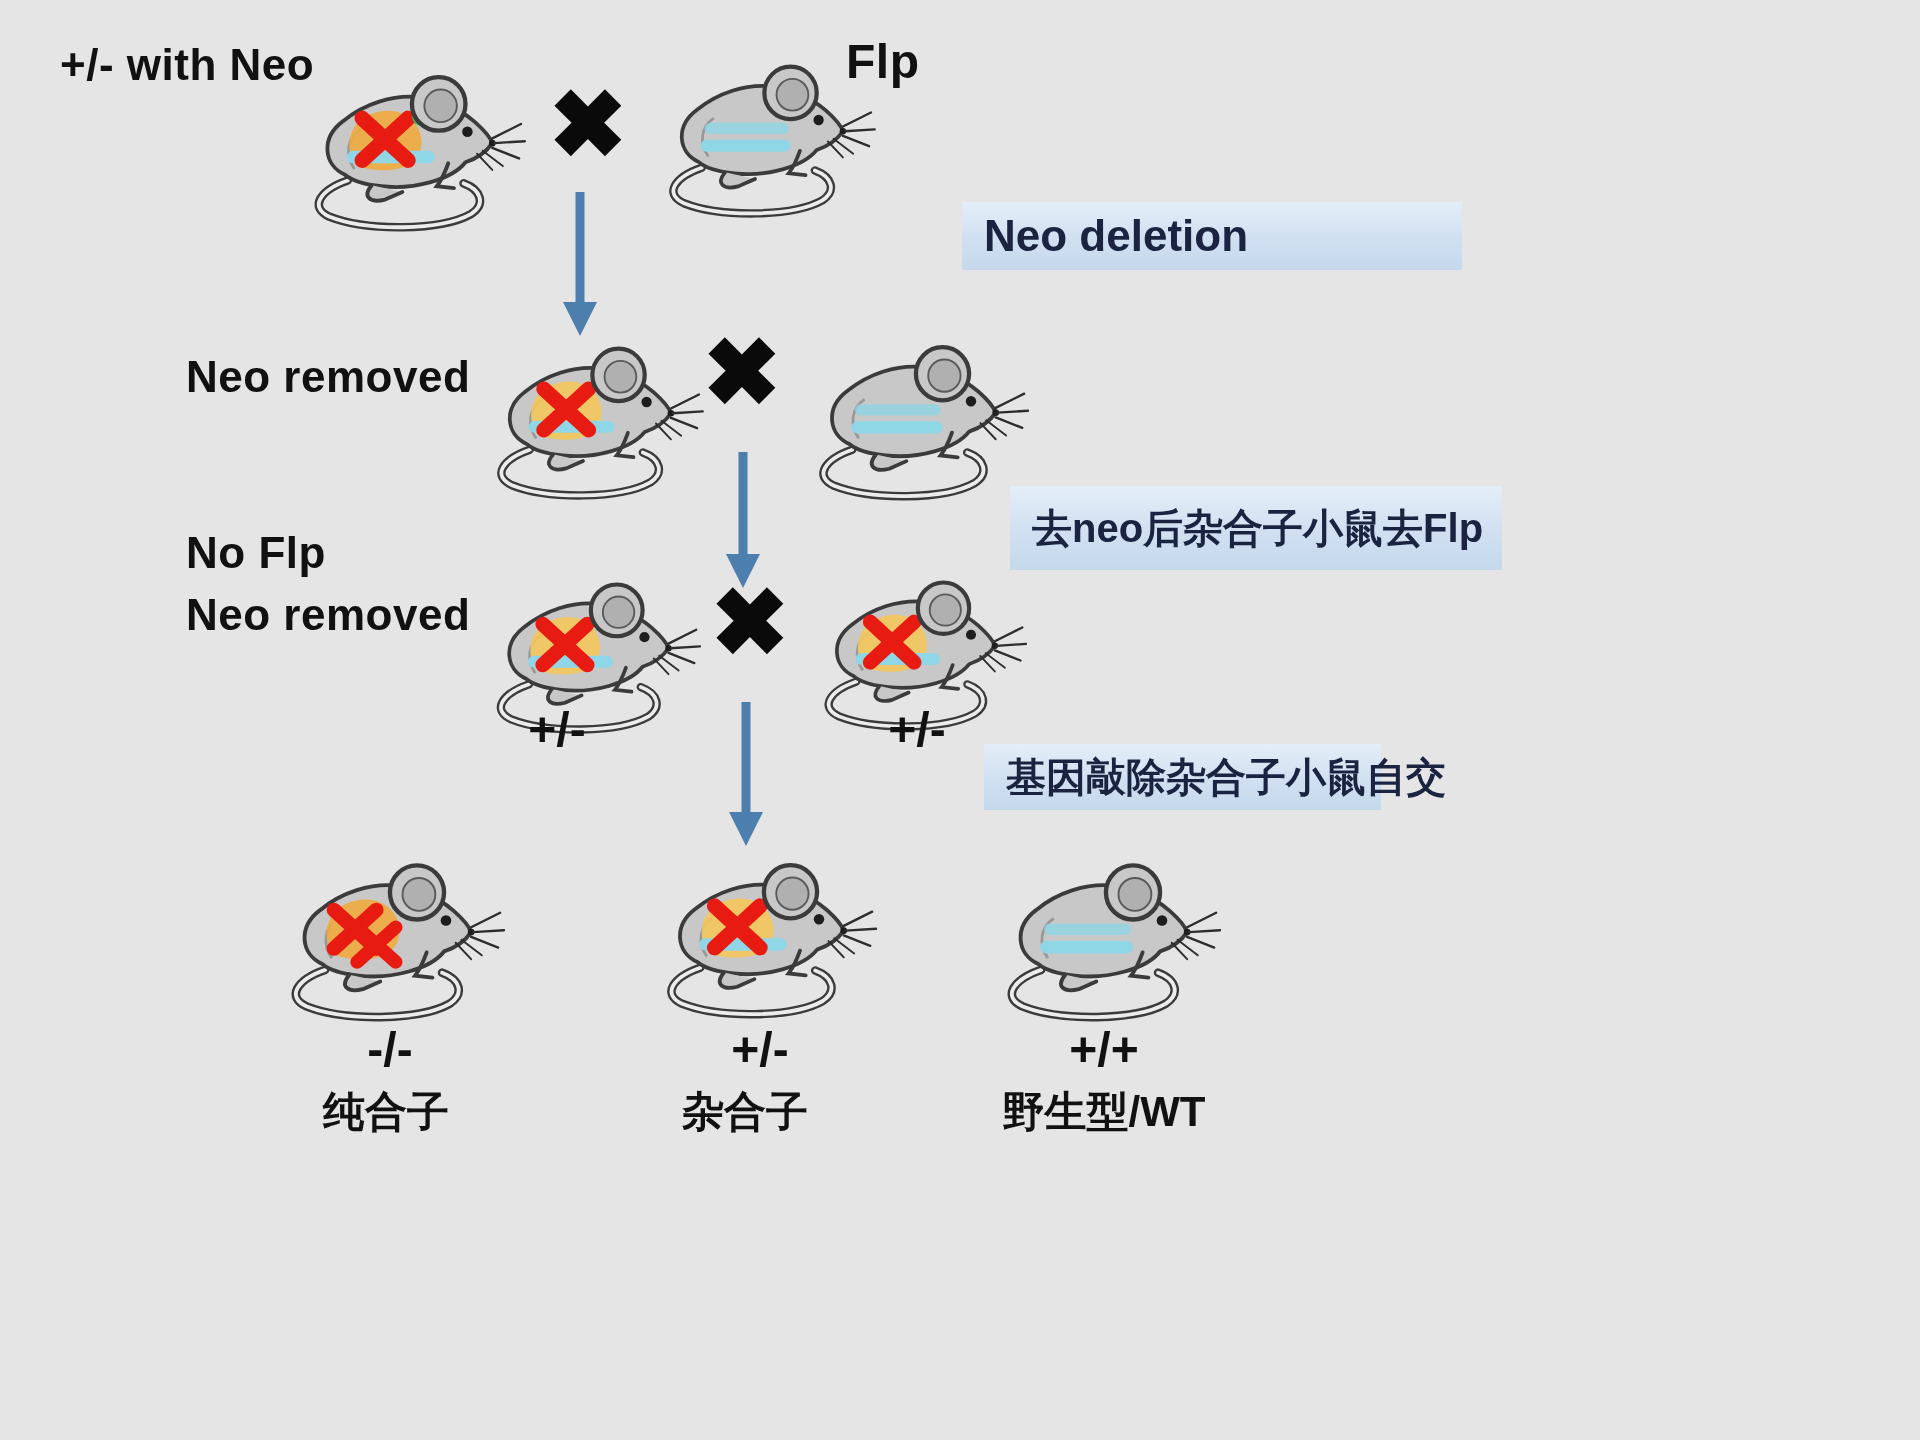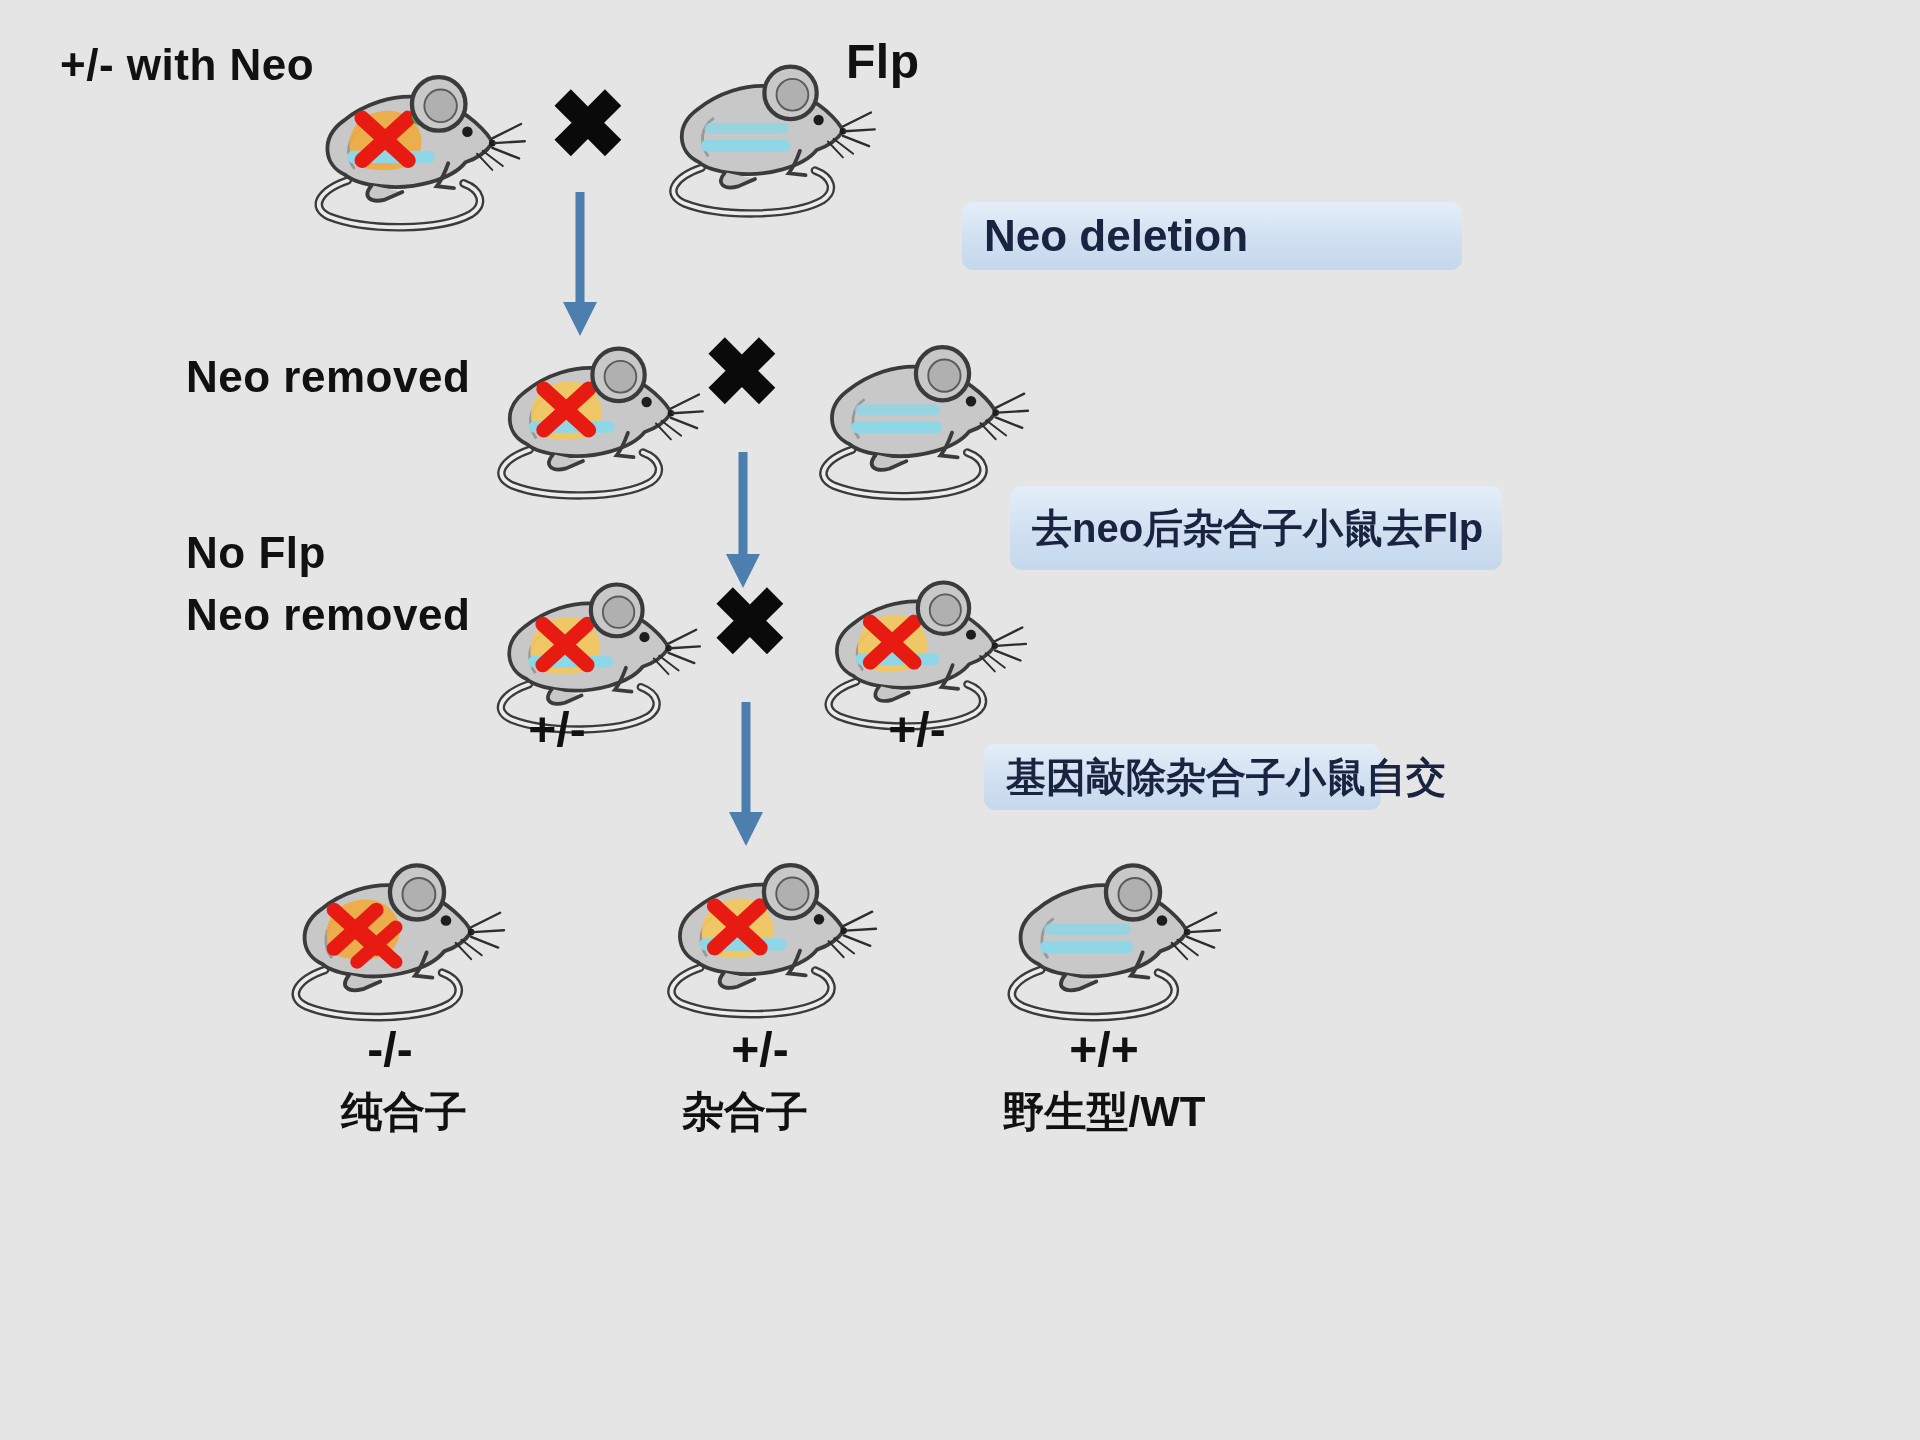--- a/index.html
+++ b/index.html
@@ -12,21 +12,21 @@
   .lbl { position:absolute; font-weight:bold; font-size:44px; white-space:nowrap; letter-spacing:.5px; }
   .lbl.big { font-size:48px; }
   .cross { position:absolute; width:120px; text-align:center; font-size:94px; line-height:1;
            font-weight:bold; color:#0a0a0a; }
   .mouse { position:absolute; }
   .mouse svg { width:100%; height:100%; overflow:visible; display:block; }
   .arrow { position:absolute; }
   .callout {
     position:absolute; display:flex; align-items:center; padding:0 22px;
     background:linear-gradient(180deg,#e4eef8 0%,#d0e0f1 55%,#c5d8ec 100%);
-    color:#1a2440; font-weight:bold; border-radius:11px; white-space:nowrap;
+    color:#1a2440; font-weight:bold; border-radius:0; white-space:nowrap;
   }
   .callout.en { font-size:44px; }
   .callout.zh { font-size:40px; }
   .geno { position:absolute; font-weight:bold; font-size:48px; text-align:center; }
   .zh-label { position:absolute; font-weight:600; font-size:42px; text-align:center; }
 </style>
 </head>
 <body>
 
 <div id="canvas">
@@ -235,21 +235,21 @@
     <circle cx="150" cy="48" r="28" fill="#c8c8c8" stroke="#3b3b3b" stroke-width="4.5"></circle>
     <circle cx="152" cy="50" r="17" fill="#b0b0b0" stroke="#5a5a5a" stroke-width="2"></circle>
     <circle cx="180" cy="77" r="5.5" fill="#1d1d1d"></circle>
     <circle cx="206" cy="89" r="3.5" fill="#1d1d1d"></circle>
     <path d="M206,84 L236,69 M208,89 L240,87 M206,94 L234,105" stroke="#2d2d2d" stroke-width="2.5" fill="none" stroke-linecap="round"></path>
     <path d="M196,97 L217,113 M190,100 L206,117" stroke="#2d2d2d" stroke-width="2" fill="none" stroke-linecap="round"></path>
   </svg>
     </div>
 
   <div class="geno" style="left:280px; top:1022px; width:220px">-/-</div>
-  <div class="zh-label" style="left:294px; top:1084px; width:220px">纯合子</div>
+  <div class="zh-label" style="left:276px; top:1084px; width:220px">纯合子</div>
 
   <div class="geno" style="left:648px; top:1022px; width:224px">+/-</div>
   <div class="zh-label" style="left:633px; top:1084px; width:224px">杂合子</div>
 
   <div class="geno" style="left:988px; top:1022px; width:232px">+/+</div>
   <div class="zh-label" style="left:988px; top:1084px; width:232px">野生型/WT</div>
 
 </div>
 
 </body></html>

